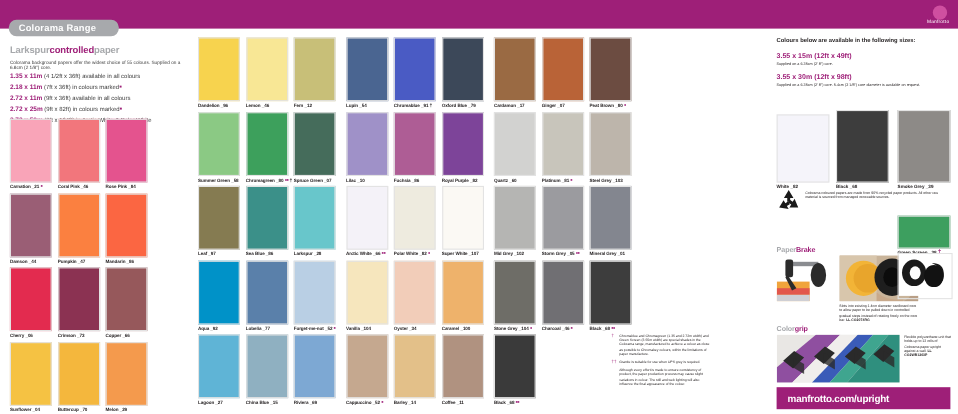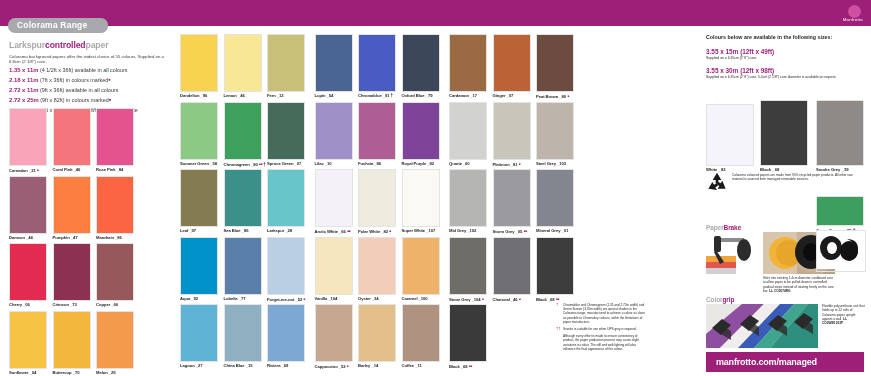--- a/index.html
+++ b/index.html
@@ -435,14 +435,14 @@
       </g>
     </svg>
   </div>
 
   <div class="pcap" style="left:822px;top:304px;width:44px;">
     <span>Flexible polyurethane unit that holds up to 12 rolls of Colorama paper upright against a wall.</span>
     <span class="code">LL CO2WB1203P</span>
   </div>
 
   <div class="footer"></div>
-  <div class="footer-t">manfrotto.com/managed</div>
+  <div class="footer-t">manfrotto.com/upright</div>
 </div>
 
 </body></html>

